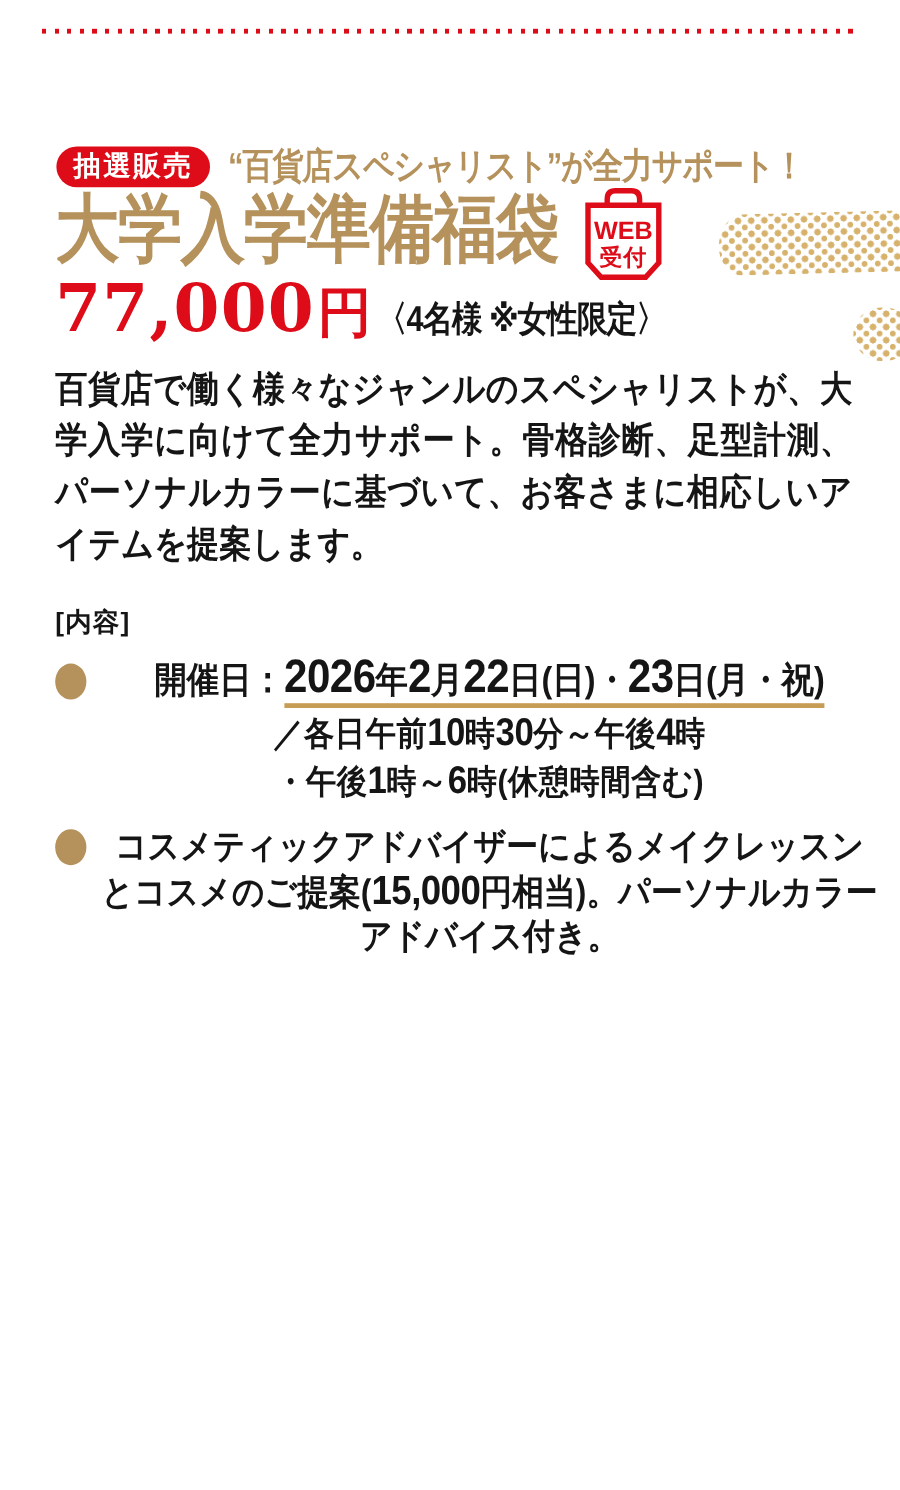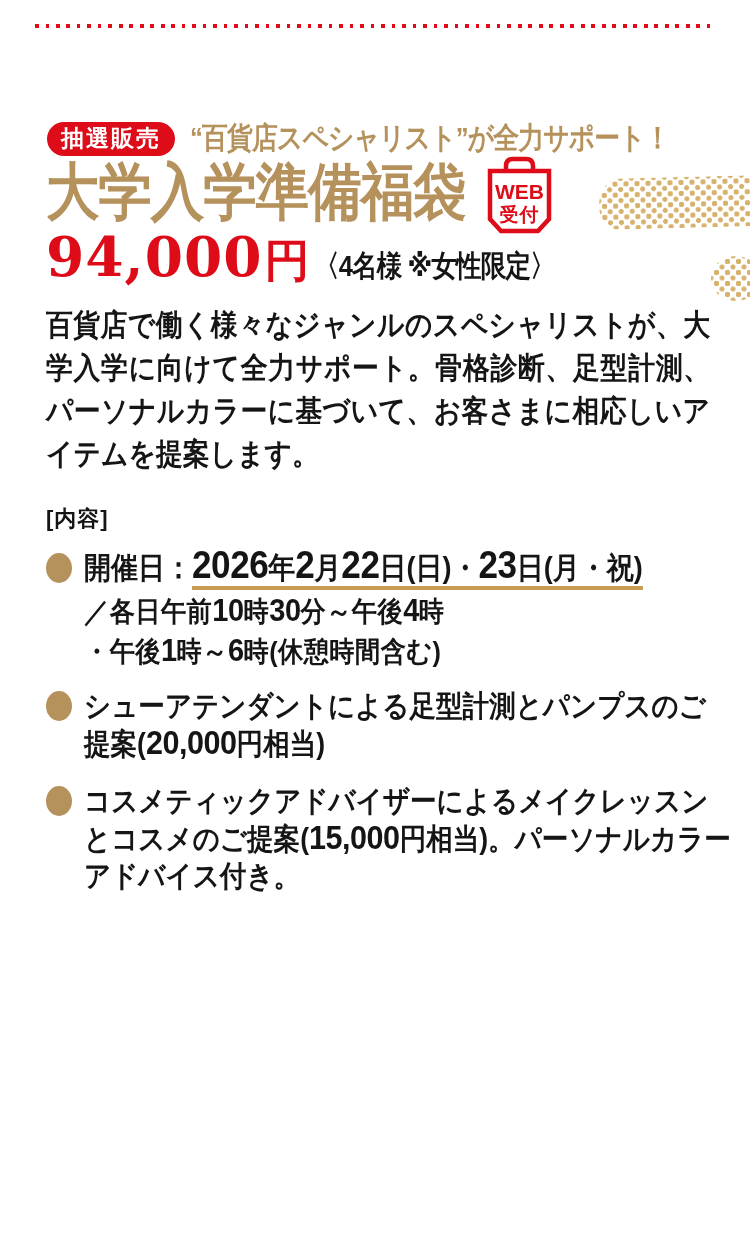--- a/index.html
+++ b/index.html
@@ -84,21 +84,21 @@
     color:var(--text);font-size:30px;line-height:43px;font-weight:800;
     letter-spacing:0;text-align:justify;
     transform:scaleX(.895);transform-origin:0 0;
   }
 
   
   .contents-heading{
     position:absolute;left:46px;top:504px;
     color:var(--text);font-size:22px;font-weight:900;letter-spacing:1px;
   }
-  .list{position:absolute;left:46px;top:549px;width:700px;list-style:none;}
+  .list{position:absolute;left:46px;top:549px;width:700px;list-style:none;text-align:center;}
   .item{display:flex;margin-bottom:20px;}
   .bullet{
     flex:none;width:26px;height:30px;border-radius:50%;
     background:var(--gold);margin:4px 12px 0 0;
   }
   .item-body{
     flex:none;width:720px;
     color:var(--text);font-size:29.5px;line-height:37.5px;font-weight:800;
     transform:scaleX(.9);transform-origin:0 0;
   }
@@ -128,45 +128,41 @@
   <h1 class="title">大学入学準備福袋</h1>
 
   <svg class="bag" viewBox="0 0 69 79">
     <path class="bag-handle" d="M21,20 L21,10 Q21,3 28,3 L41,3 Q48,3 48,10 L48,20"></path>
     <path class="bag-body" d="M5,15 L64,15 L64,63 L53,75 L16,75 L5,63 Z"></path>
     <text class="bag-text l1" x="34.5" y="43">WEB</text>
     <text class="bag-text l2" x="34.5" y="65">受付</text>
   </svg>
 
   <div class="price-row">
-    <span class="price">94,000</span>
+    <span class="price">77,000</span>
     <span class="price-unit">円</span>
     <span class="price-note">〈4名様 ※女性限定〉</span>
   </div>
 
   <p class="description">百貨店で働く様々なジャンルのスペシャリストが、大学入学に向けて全力サポート。骨格診断、足型計測、パーソナルカラーに基づいて、お客さまに相応しいアイテムを提案します。</p>
 
   <div class="contents-heading">[内容]</div>
 
   <ul class="list">
 
     <li class="item">
       <span class="bullet"></span>
       <div class="item-body">
         <div class="schedule-line1"><span>開催日：</span><span class="schedule-date autonum"><span class="num">2026</span>年<span class="num">2</span>月<span class="num">22</span>日(日)・<span class="num">23</span>日(月・祝)</span></div>
         <div class="time autonum">／各日午前<span class="num">10</span>時<span class="num">30</span>分～午後<span class="num">4</span>時</div>
         <div class="time autonum">・午後<span class="num">1</span>時～<span class="num">6</span>時(休憩時間含む)</div>
       </div>
     </li>
 
 
-    <li class="item">
-      <span class="bullet"></span>
-      <div class="item-body autonum">シューアテンダントによる足型計測とパンプスのご提案(<span class="num">20,000</span>円相当)</div>
-    </li>
 
     <li class="item">
       <span class="bullet"></span>
       <div class="item-body autonum">コスメティックアドバイザーによるメイクレッスンとコスメのご提案(<span class="num">15,000</span>円相当)。パーソナルカラーアドバイス付き。</div>
     </li>
 
   </ul>
 
 </div>
 

